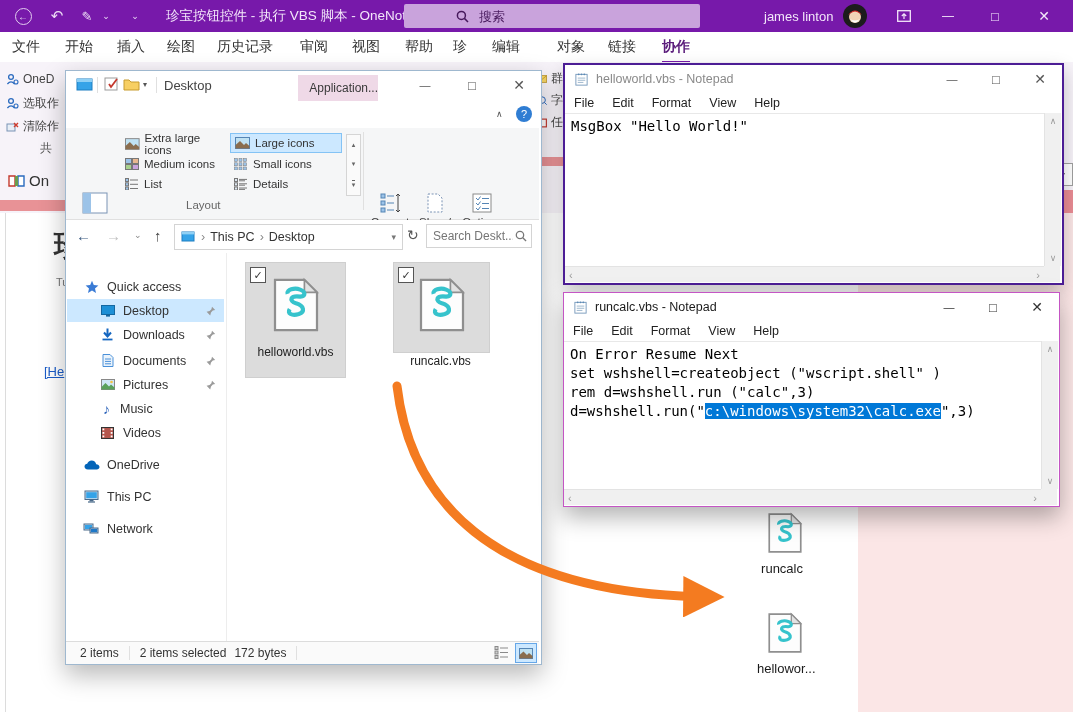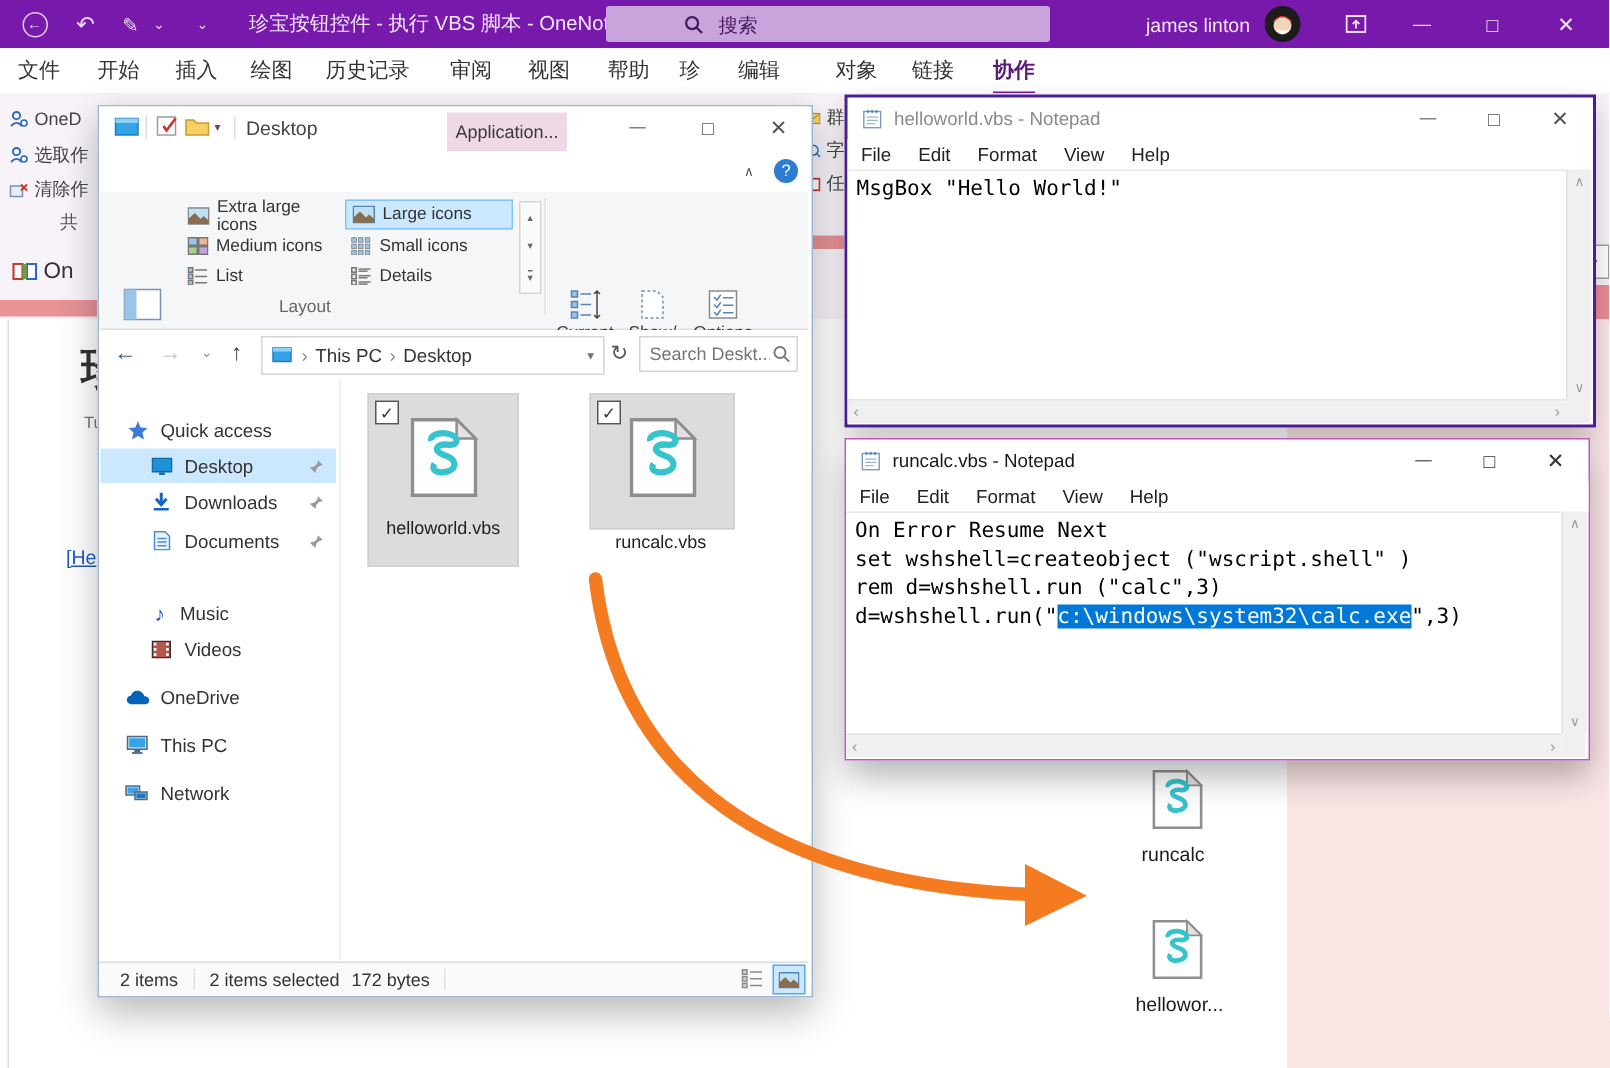--- a/index.html
+++ b/index.html
@@ -242,21 +242,21 @@
           </svg>
       </span>
       <span class="abs" style="left:57px;top:6px">
         <svg width="17" height="14" viewBox="0 0 17 14">
             <path d="M1 3 H6 L8 5 H16 V13 H1 Z" fill="#f7cf63" stroke="#c79b2e"></path>
           </svg>
       </span>
       <span class="abs" style="left:77px;top:9px;font-size:8px;color:#555">▾</span>
       <div class="abs sep-v" style="left:90px;top:6px;height:16px"></div>
       <span class="abs" style="left:98px;top:7px;font-size:13px;color:#444">Desktop</span>
-      <div class="abs" style="left:232px;top:4px;width:80px;height:26px;background:#efd9e7;display:flex;align-items:center;justify-content:center;font-size:12px;color:#3a3a3a">
+      <div class="abs" style="left:232px;top:4px;width:80px;height:26px;background:#efd9e7;display:flex;align-items:center;justify-content:flex-end;font-size:12px;color:#3a3a3a">
           <span>Application...</span>
         </div>
       <span class="np-btn abs" style="left:337px;top:0">—</span>
       <span class="np-btn abs" style="left:384px;top:0;font-size:13px">□</span>
       <span class="np-btn abs" style="left:431px;top:0;font-size:14px">✕</span>
     </div>
 
     <div class="abs" style="left:0;top:30px;width:473px;height:27px;background:#fff">
       <div class="ex-tab" style="left:8px;width:52px;background:#1979ca;color:#fff">
           <span>File</span>
@@ -461,20 +461,31 @@
               <line x1="3" y1="5" x2="9" y2="5"></line>
               <line x1="3" y1="7.4" x2="9" y2="7.4"></line>
               <line x1="3" y1="9.8" x2="9" y2="9.8"></line>
             </g>
           </svg>
         <span class="lbl">Documents</span>
         <svg class="pin" width="10" height="10" viewBox="0 0 10 10">
             <path d="M6 0.8 L9.2 4 L6.8 4.6 L5 6.4 L4.2 9.4 L0.6 5.8 L3.6 5 L5.4 3.2 Z" fill="#9a9a9a"></path>
           </svg>
       </div>
+      <div class="side-row" style="top:120px">
+        <svg width="14" height="11" viewBox="0 0 14 11" style="margin-left:34px;margin-right:8px">
+            <rect x="0.5" y="0.5" width="13" height="10" fill="#cfe6f5" stroke="#888"></rect>
+            <path d="M0.5 8 L4.5 4 L8 7.5 L10 5.5 L13.5 8.5 V10.5 H0.5 Z" fill="#5aa05a"></path>
+            <circle cx="10.5" cy="3" r="1.3" fill="#f5c242"></circle>
+          </svg>
+        <span class="lbl">Pictures</span>
+        <svg class="pin" width="10" height="10" viewBox="0 0 10 10">
+            <path d="M6 0.8 L9.2 4 L6.8 4.6 L5 6.4 L4.2 9.4 L0.6 5.8 L3.6 5 L5.4 3.2 Z" fill="#9a9a9a"></path>
+          </svg>
+      </div>
       <div class="side-row" style="top:144px">
         <span style="margin-left:36px;margin-right:10px;color:#275fb8;font-size:14px">♪</span>
         <span class="lbl">Music</span>
       </div>
       <div class="side-row" style="top:168px">
         <svg width="13" height="12" viewBox="0 0 13 12" style="margin-left:34px;margin-right:9px">
             <rect x="0.5" y="0.5" width="12" height="11" fill="#b5564d" stroke="#333"></rect>
             <g fill="#fff">
               <rect x="1.5" y="1.5" width="1.8" height="1.8"></rect>
               <rect x="1.5" y="5" width="1.8" height="1.8"></rect>

